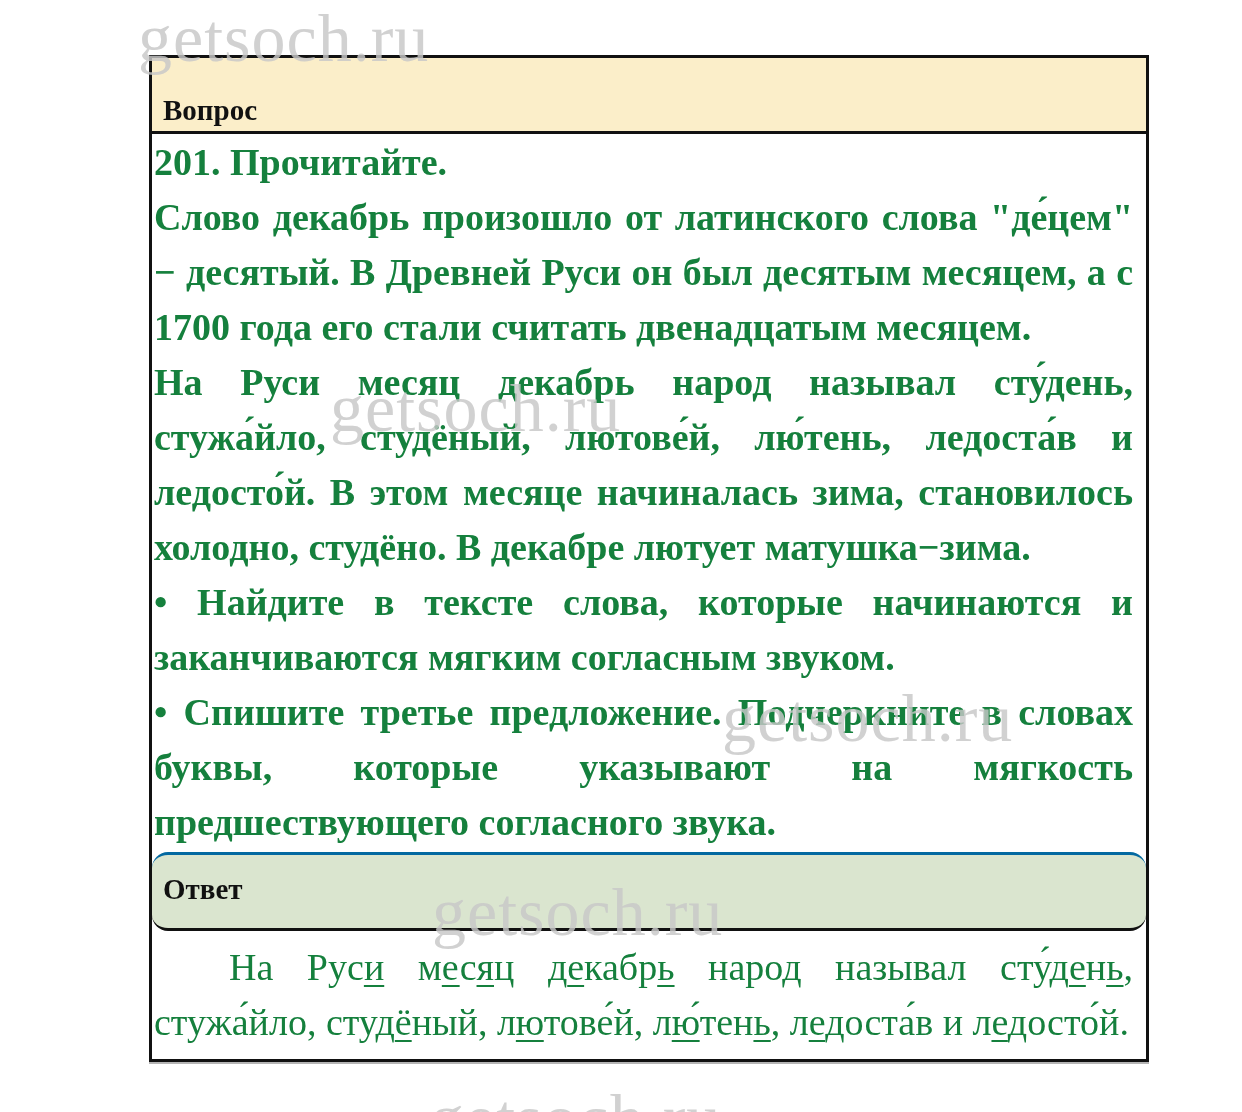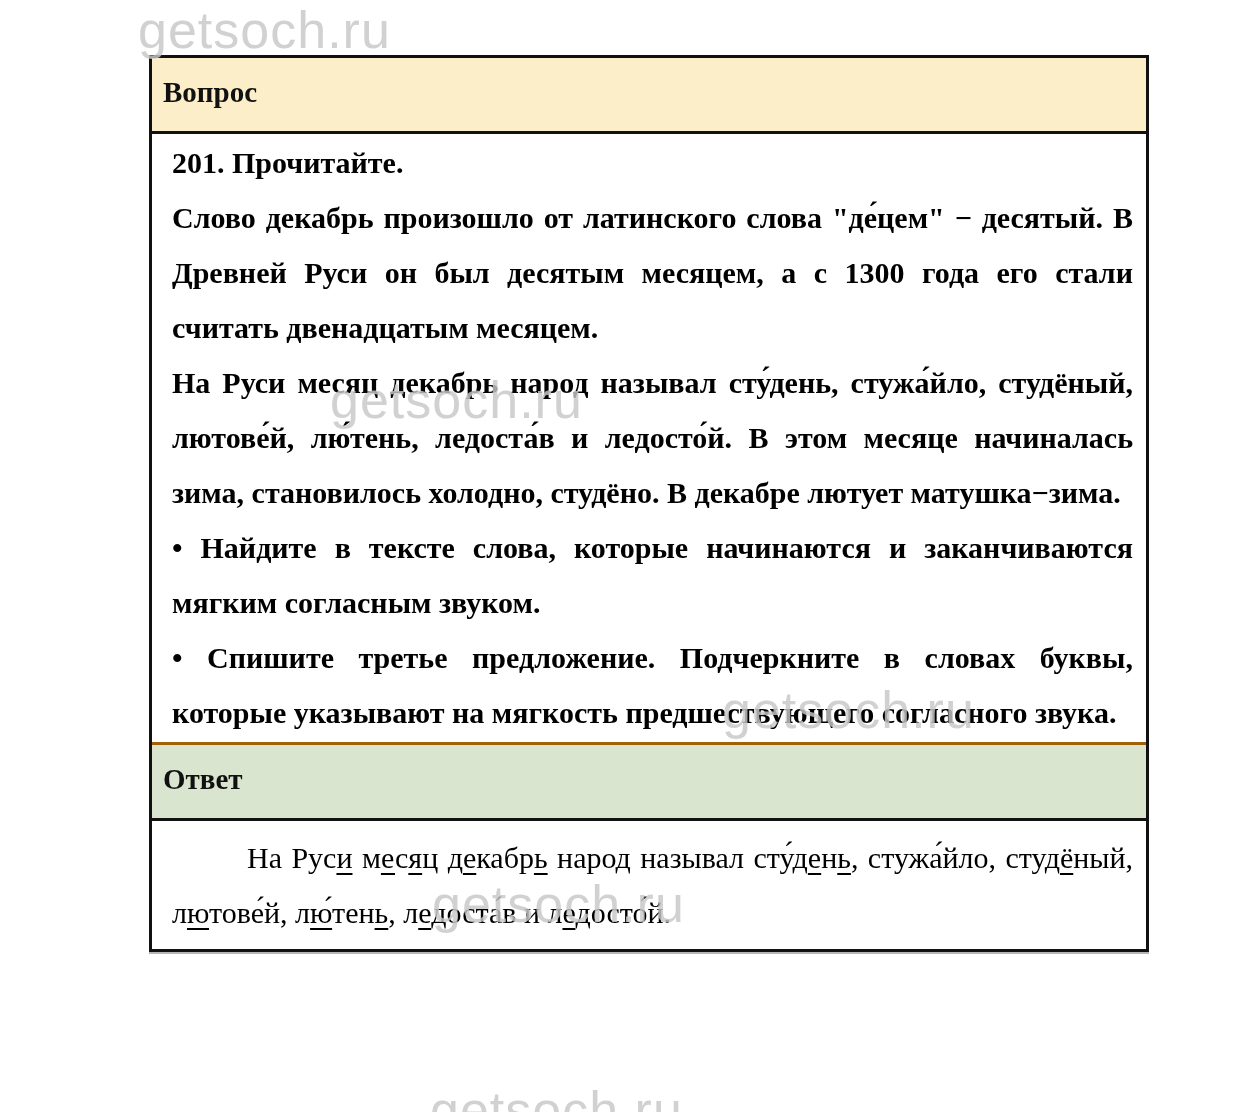--- a/index.html
+++ b/index.html
@@ -22,44 +22,44 @@
     box-shadow:0 2px 0 rgba(120,120,120,.55);
   }
   .hdr{
     height:69px;
     display:flex;align-items:center;
     padding:0 0 4px 11px;
     box-sizing:content-box;
     font-weight:bold;font-size:29px;color:#111;
     border-bottom:3px solid #111;
   }
-  .hdr.q{background:var(--q-bg,#fbeec9);}
-  .hdr.a{background:var(--a-bg,#dae5cf);border-top:3px solid #a16207;}
+  .hdr.q{background:var(--q-bg,#fbeec9);align-items:flex-end;}
+  .hdr.a{background:var(--a-bg,#dae5cf);border-top:3px solid #0369a1;border-radius:16px;}
 
   .cell{
-    padding:1px 13px 2px 20px;
-    font-size:30px;color:#000000;
+    padding:1px 13px 2px 2px;
+    font-size:38px;color:#15803d;
     line-height:55px;
     text-align:justify;
   }
   .cell p{margin:0;}
   .qbody{font-weight:bold;}
   .abody{font-weight:normal;padding-top:9px;padding-bottom:9px;}
   .abody p{text-indent:75px;}
   .abody .u{
     text-decoration:underline;
     text-decoration-thickness:2px;
     text-underline-offset:5px;
   }
 
   
   .wm{
     position:absolute;
-    font-family:Liberation Sans, sans-serif;
-    font-size:52px;
+    font-family:Liberation Serif, serif;
+    font-size:68px;
     line-height:1;
     color:var(--wm-color,#c8c8c8);
     opacity:.82;
     white-space:nowrap;
     pointer-events:none;
     z-index:5;
     letter-spacing:1px;
   }
   .wm1{left:138px;top:4px;}
   .wm2{left:330px;top:374px;}
@@ -73,21 +73,21 @@
 <div class="canvas">
 
   <div class="qa-table">
 
     <div class="hdr q">
       <span>Вопрос</span>
     </div>
 
     <div class="cell qbody">
       <p>201. Прочитайте.</p>
-      <p>Слово декабрь произошло от латинского слова "де́цем" − десятый. В Древней Руси он был десятым месяцем, а с 1300 года его стали считать двенадцатым месяцем.</p>
+      <p>Слово декабрь произошло от латинского слова "де́цем" − десятый. В Древней Руси он был десятым месяцем, а с 1700 года его стали считать двенадцатым месяцем.</p>
       <p>На Руси месяц декабрь народ называл сту́день, стужа́йло, студёный, лютове́й, лю́тень, ледоста́в и ледосто́й. В этом месяце начиналась зима, становилось холодно, студёно. В декабре лютует матушка−зима.</p>
       <p>• Найдите в тексте слова, которые начинаются и заканчиваются мягким согласным звуком.</p>
       <p>• Спишите третье предложение. Подчеркните в словах буквы, которые указывают на мягкость предшествующего согласного звука.</p>
     </div>
 
     <div class="hdr a">
       <span>Ответ</span>
     </div>
 
     <div class="cell abody">

